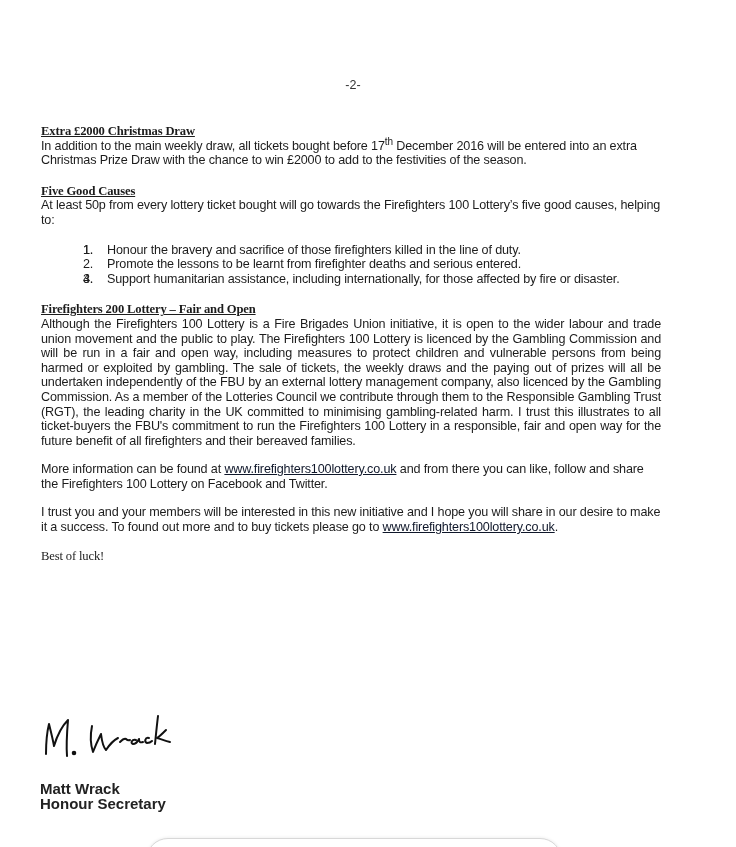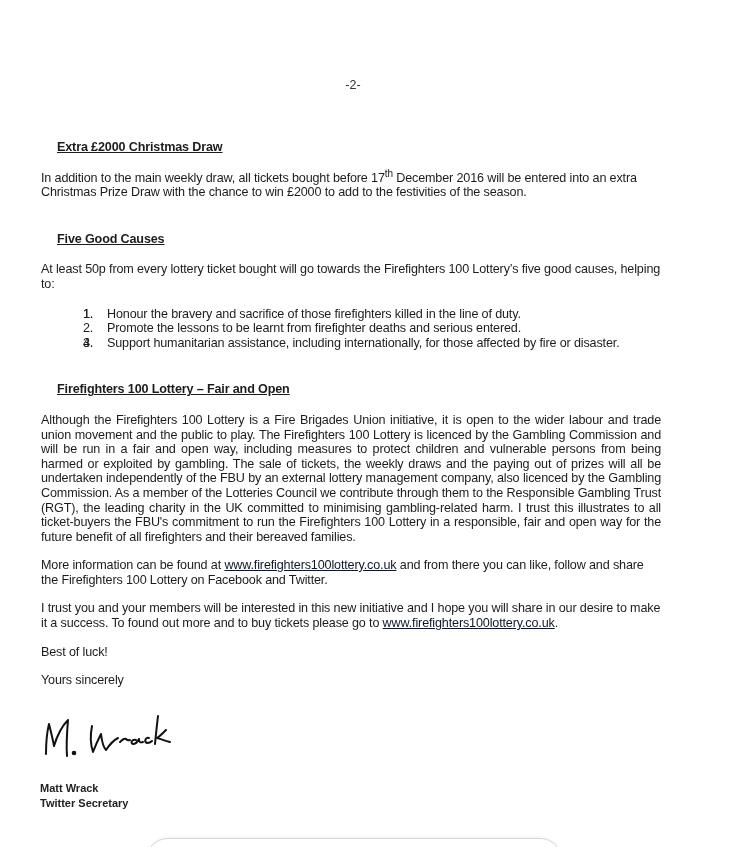--- a/index.html
+++ b/index.html
@@ -35,21 +35,22 @@
       left: 41px;
       top: 124px;
       width: 620px;
       font-size: 12.6px;
       line-height: 14.6px;
       letter-spacing: -0.15px;
     }
     .heading {
       font-weight: bold;
       text-decoration: underline;
-      margin: 16px;
+      margin: 0;
+      font-family: Liberation Serif, serif;
     }
     .para {
       margin: 0;
     }
     .justify {
       text-align: justify;
     }
     .gap-section { height: 16px; }
     .gap-para { height: 14px; }
     ol.causes {
@@ -66,34 +67,35 @@
       position: absolute;
       left: 42px;
       top: 0;
       width: 20px;
     }
     a.link {
       color: #0f172a;
     }
     .closing {
       margin: 0;
+      font-family: Liberation Serif, serif;
     }
     .signature {
       position: absolute;
       left: 40px;
       top: 712px;
       width: 150px;
       height: 60px;
     }
     .signer {
       position: absolute;
       left: 40px;
       top: 781px;
       font-weight: bold;
-      font-size: 11px;
+      font-size: 15px;
       line-height: 15px;
       color: #222;
     }
     .bottom-panel {
       position: absolute;
       left: 146px;
       top: 838px;
       width: 414px;
       height: 40px;
       border: 1px solid #d8d8d8;
@@ -122,36 +124,35 @@
     <ol class="causes">
       <li><span class="num">1.</span></li>
       <li><span class="num">1.</span><span>Honour the bravery and sacrifice of those firefighters killed in the line of duty.</span></li>
       <li><span class="num">2.</span><span>Promote the lessons to be learnt from firefighter deaths and serious entered.</span></li>
       <li><span class="num">3.</span></li>
       <li><span class="num">4.</span><span>Support humanitarian assistance, including internationally, for those affected by fire or disaster.</span></li>
     </ol>
 
     <div class="gap-section"></div>
 
-    <p class="heading">Firefighters 100 Lottery – Fair and Open</p>
+    <p class="heading">Firefighters 200 Lottery – Fair and Open</p>
     <p class="para justify">Although the Firefighters 100 Lottery is a Fire Brigades Union initiative, it is open to the wider labour and trade union movement and the public to play. The Firefighters 100 Lottery is licenced by the Gambling Commission and will be run in a fair and open way, including measures to protect children and vulnerable persons from being harmed or exploited by gambling. The sale of tickets, the weekly draws and the paying out of prizes will all be undertaken independently of the FBU by an external lottery management company, also licenced by the Gambling Commission. As a member of the Lotteries Council we contribute through them to the Responsible Gambling Trust (RGT), the leading charity in the UK committed to minimising gambling-related harm. I trust this illustrates to all ticket-buyers the FBU's commitment to run the Firefighters 100 Lottery in a responsible, fair and open way for the future benefit of all firefighters and their bereaved families.</p>
 
     <div class="gap-para"></div>
 
     <p class="para"><span>More information can be found at </span><a class="link" href="#">www.firefighters100lottery.co.uk</a><span> and from there you can like, follow and share the Firefighters 100 Lottery on Facebook and Twitter.</span></p>
 
     <div class="gap-para"></div>
 
     <p class="para"><span>I trust you and your members will be interested in this new initiative and I hope you will share in our desire to make it a success. To found out more and to buy tickets please go to </span><a class="link" href="#">www.firefighters100lottery.co.uk</a><span>.</span></p>
 
     <div class="gap-para"></div>
 
     <p class="closing">Best of luck!</p>
     <div class="gap-para"></div>
-    <p class="closing">Yours sincerely</p>
   </div>
 
   <div class="signature" title="M. Wrack">
     <svg width="150" height="60" viewBox="0 0 150 60">
       <g fill="none" stroke="#111" stroke-width="2" stroke-linecap="round" stroke-linejoin="round">
 
         <path d="M6 42 C 6 30, 7 20, 9 12 C 11 20, 13 28, 14 34 C 17 24, 22 14, 28 8 C 27 20, 26 32, 27 44"></path>
 
         <circle cx="34" cy="41" r="1.3" fill="#111"></circle>
 
@@ -164,17 +165,17 @@
         <path d="M109 26 C 105 25, 104 30, 107 31 C 109 31, 111 30, 112 29"></path>
 
         <path d="M118 4 C 117 12, 116 22, 115 32"></path>
         <path d="M126 18 C 122 22, 119 25, 117 26 C 121 27, 125 29, 130 30"></path>
       </g>
     </svg>
   </div>
 
   <div class="signer">
     <div>Matt Wrack</div>
-    <div>Twitter Secretary</div>
+    <div>Honour Secretary</div>
   </div>
 
   <div class="bottom-panel"></div>
 </div>
 
 </body></html>

